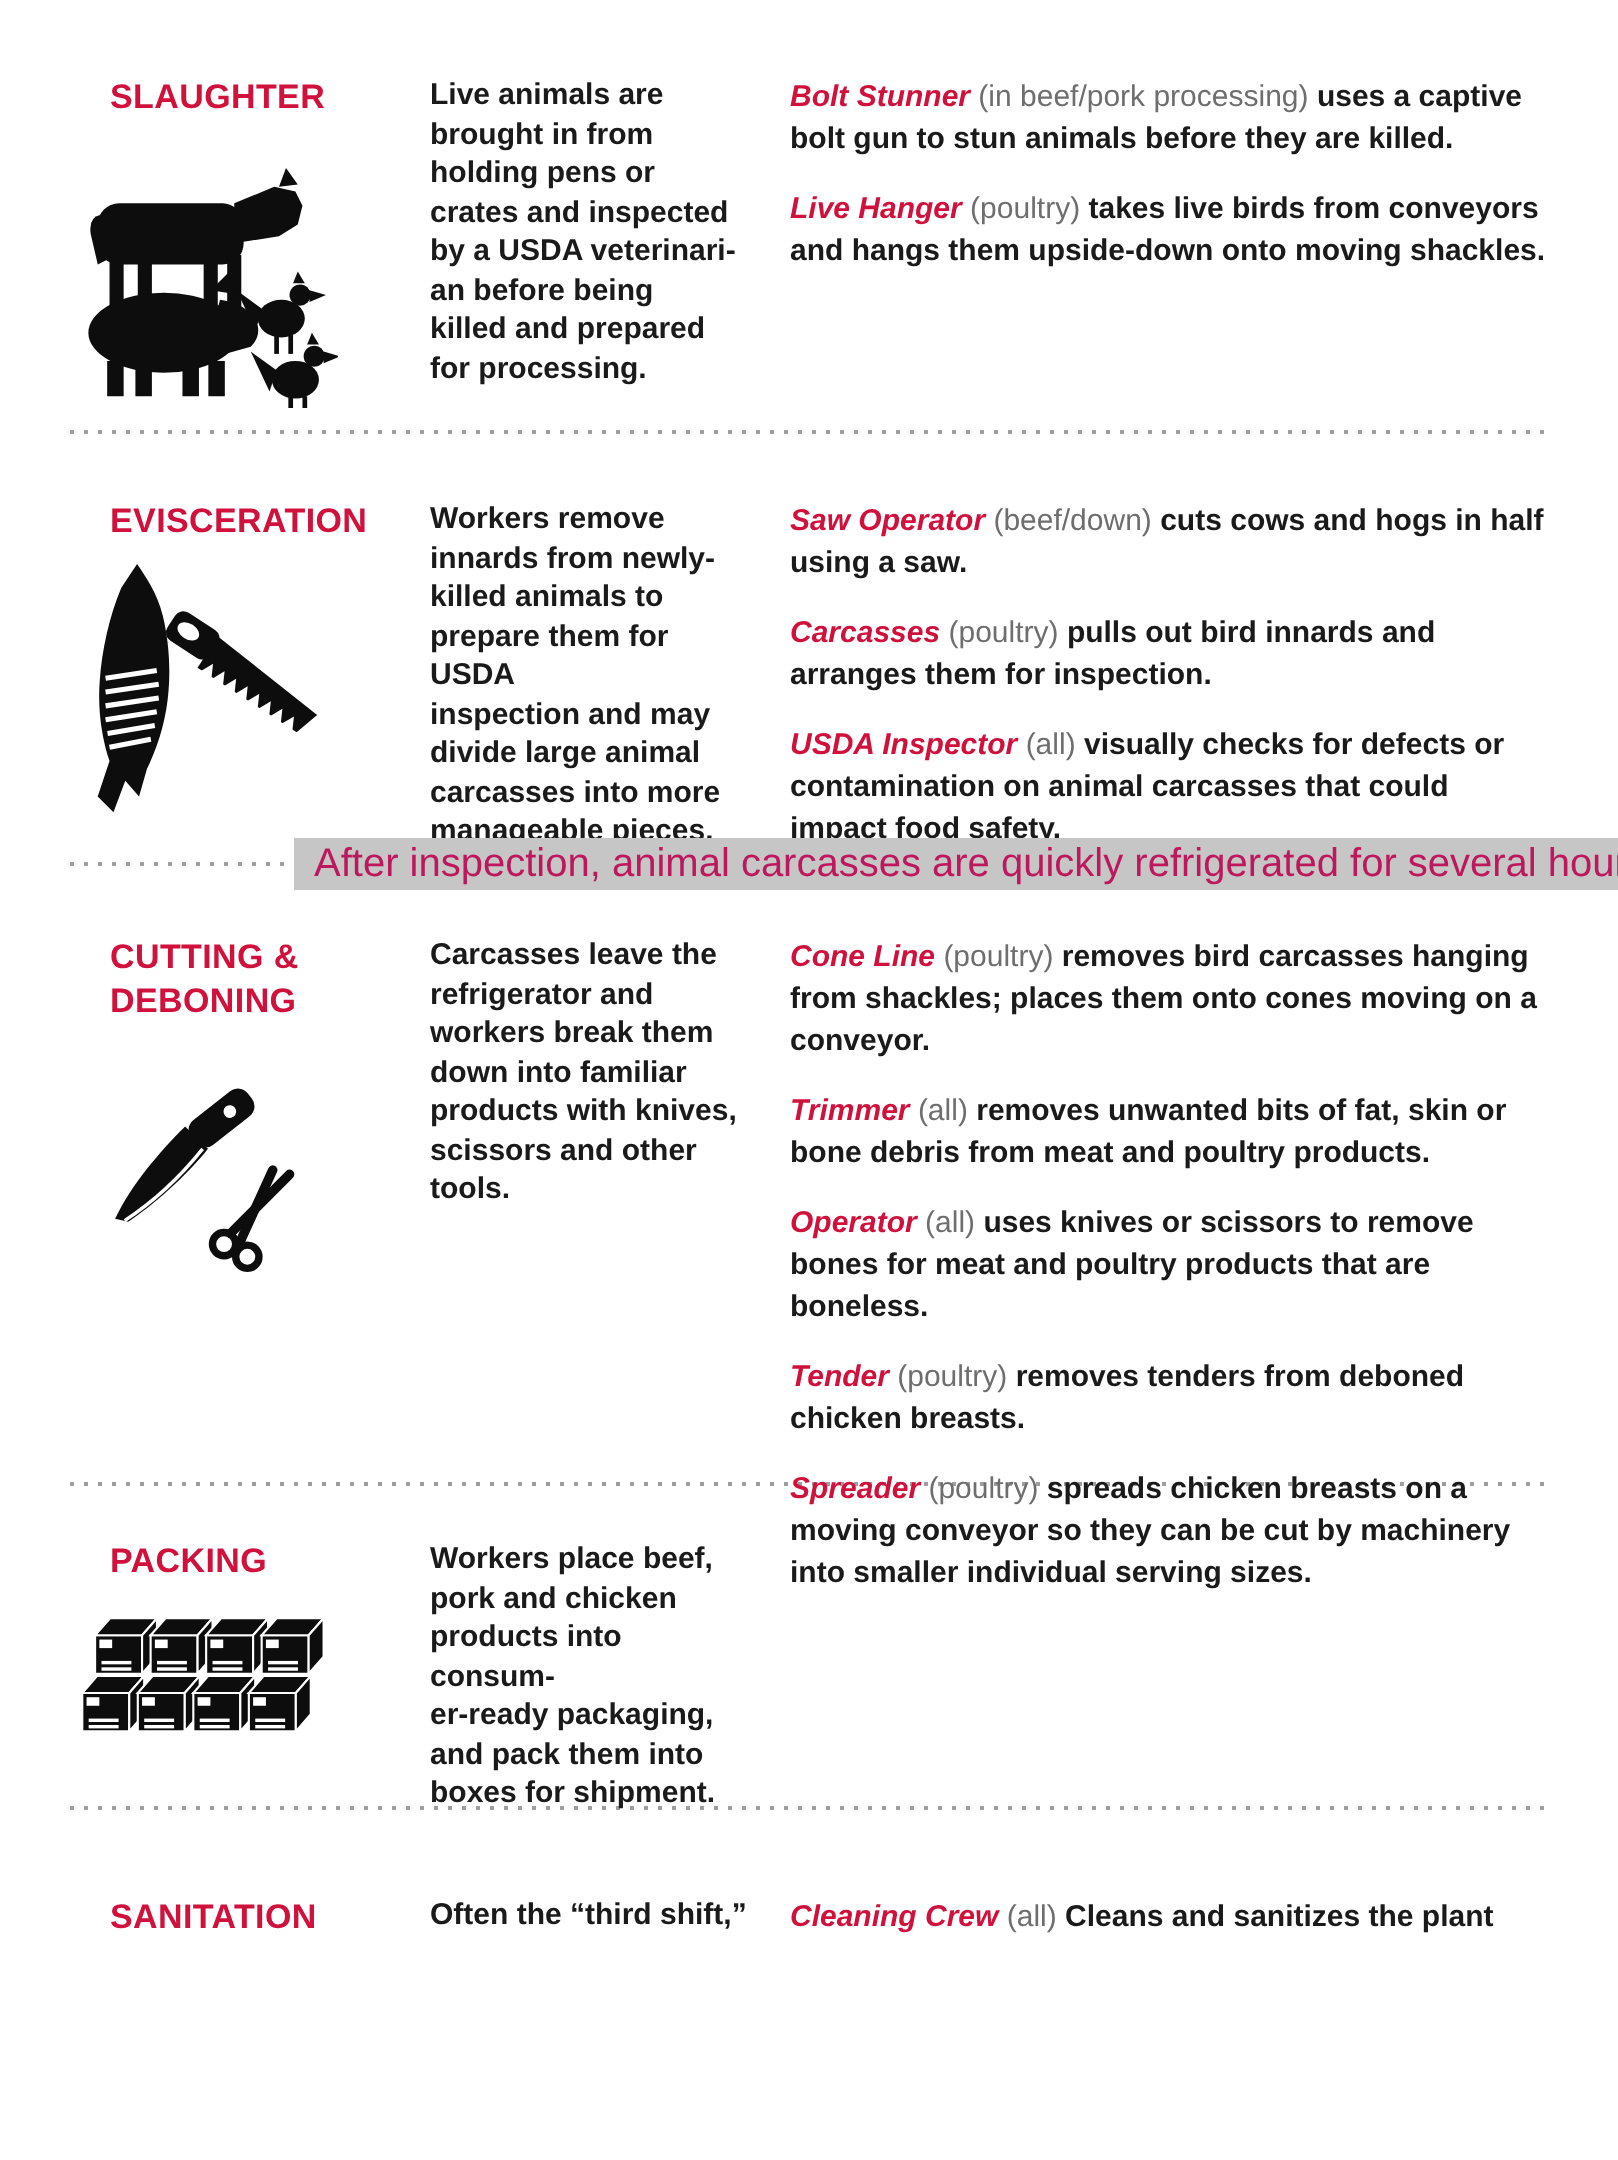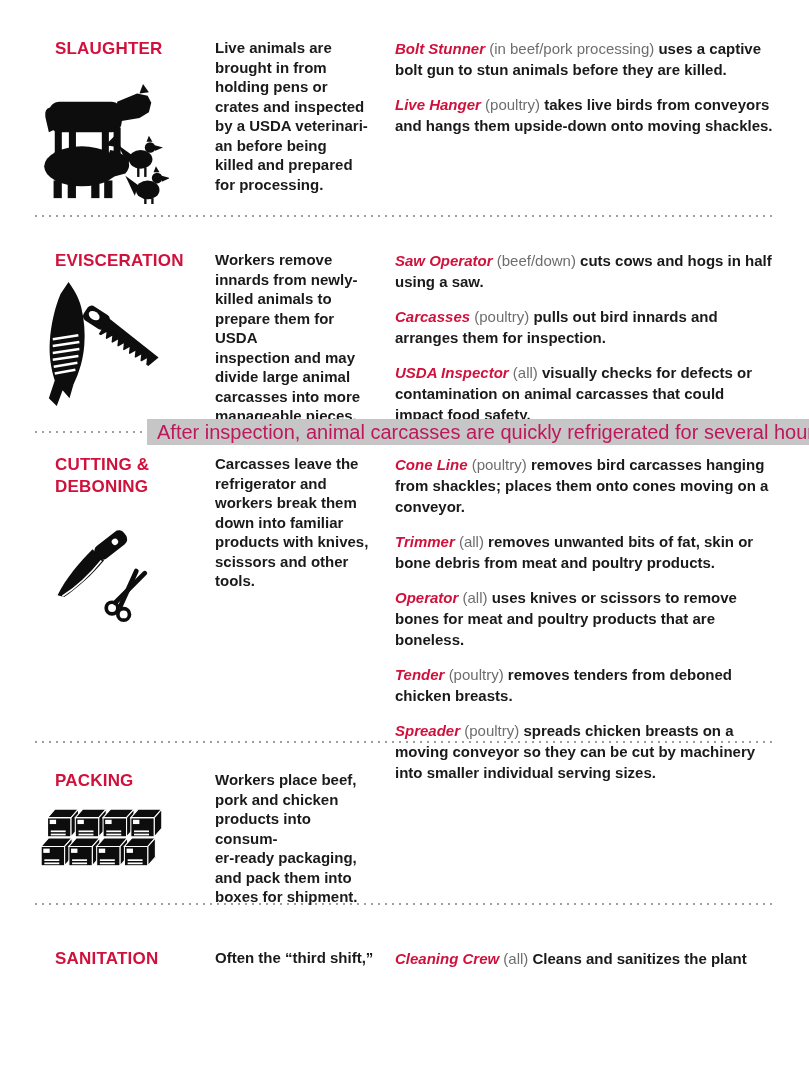--- a/index.html
+++ b/index.html
@@ -15,21 +15,21 @@
     padding:0 34px 0 35px;
   }
   .section{
     display:grid;
     grid-template-columns:160px 160px 1fr;
     column-gap:20px;
     box-sizing:border-box;
   }
   .sec1{height:215px;padding-top:38px;}
   .sec2{height:201px;padding-top:33px;}
-  .sec3{height:296px;padding-top:9px;}
+  .sec3{height:296px;padding-top:23px;}
   .sec4{height:160px;padding-top:27px;}
   .sec5{height:175px;padding-top:43px;}
   .col-head{padding-left:20px;}
   .sec-title{
     color:var(--accent,#d0113c);
     font-weight:bold;
     font-size:17px;
     line-height:22px;
     letter-spacing:.2px;
     white-space:pre-line;

